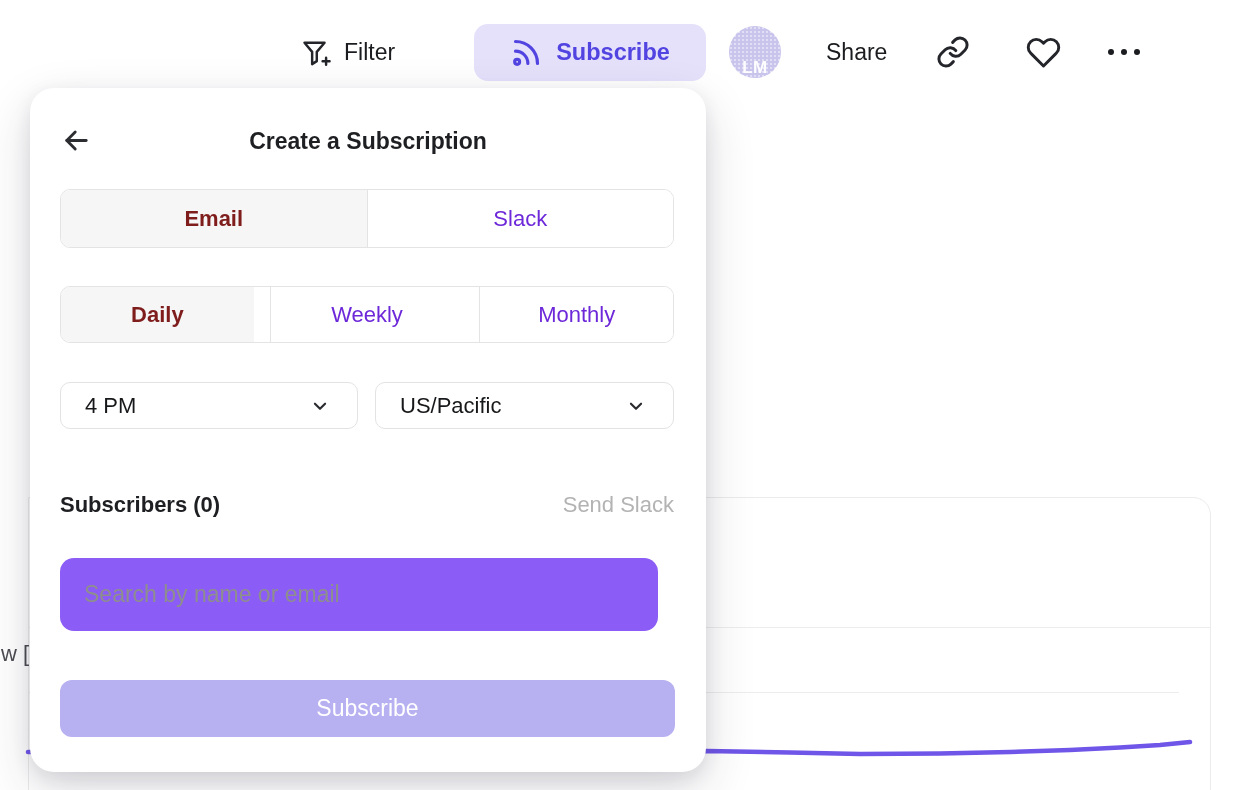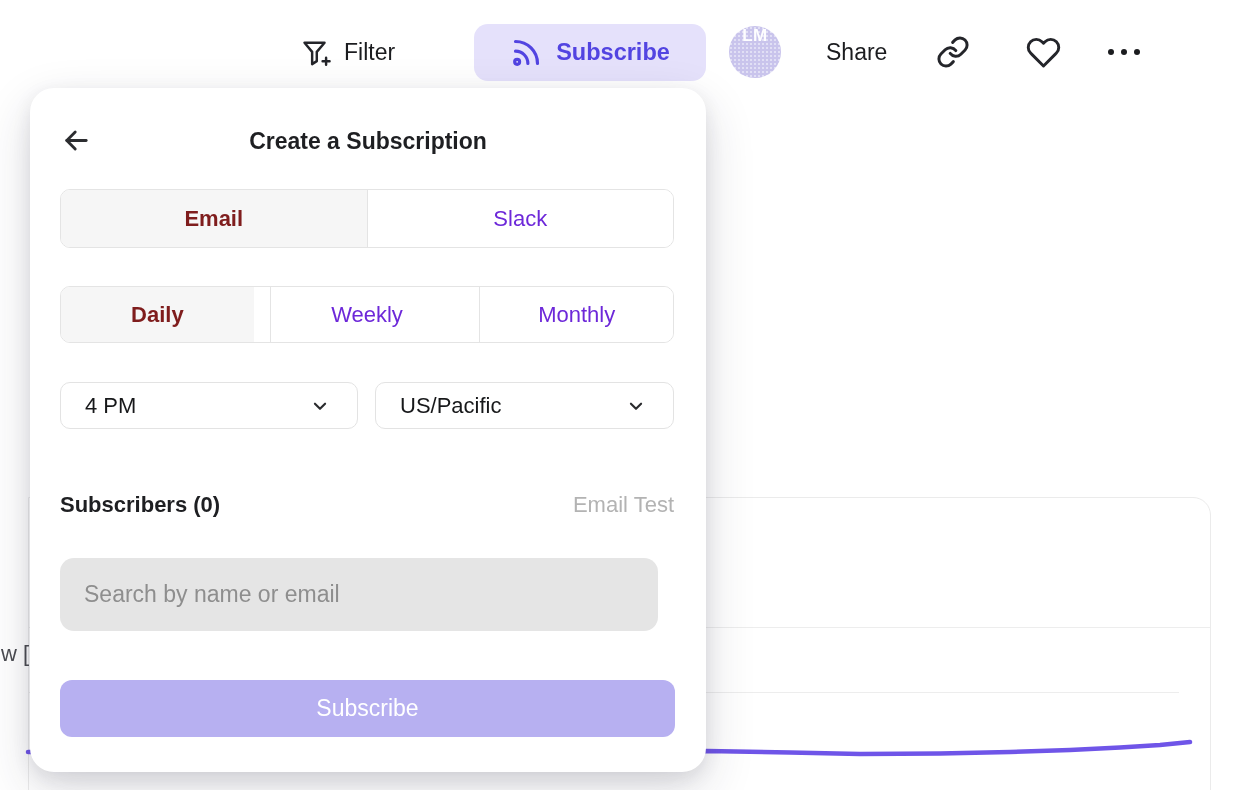--- a/index.html
+++ b/index.html
@@ -46,21 +46,21 @@
     background: #e5e1fb; border-radius: 14px;
     justify-content: center; gap: 13px;
   }
   .subscribe-pill .tb-label { color: #5244e1; font-weight: 600; font-size: 23.5px; }
   .avatar {
     left: 729px; top: 26px; width: 52px; height: 52px;
     border-radius: 50%;
     background:
       radial-gradient(rgba(255,255,255,.45) 1px, transparent 1.4px) 0 0 / 4px 4px,
       #c9c4ec;
-    display: flex; align-items: flex-start; justify-content: center;
+    display: flex; align-items: flex-end; justify-content: center;
   }
   .avatar span {
     color: rgba(255,255,255,.96); font-weight: 700; font-size: 17px;
     letter-spacing: .5px;
   }
   .share-btn { left: 826px; top: 30px; height: 44px; }
   .icon-btn { width: 40px; height: 44px; justify-content: center; }
   .link-btn  { left: 933px; top: 30px; }
   .heart-btn { left: 1023px; top: 30px; }
   .more-btn  { left: 1108px; top: 30px; gap: 7px; }
@@ -106,21 +106,21 @@
   .time-select { left: 30px; width: 298px; }
   .tz-select   { left: 345px; width: 299px; }
 
   .subs-row { position: absolute; left: 30px; top: 404px; width: 614px;
     display: flex; align-items: baseline; justify-content: space-between; }
   .subs-label { font-size: 22px; font-weight: 600; color: #1e1f22; }
   .send-test  { font-size: 22px; color: #b3b3b3; cursor: pointer; padding-right: 0px; }
 
   .search-input {
     position: absolute; left: 30px; top: 470px; width: 598px; height: 73px;
-    background: #e5e5e5; border: none; border-radius: 14px;
+    background: #8b5cf6; border: none; border-radius: 14px;
     padding: 0 24px; font-size: 23px; color: #1e1f22; outline: none;
     font-family: "Liberation Sans", "DejaVu Sans", sans-serif;
   }
   .search-input::placeholder { color: #8e8e8e; }
 
   .subscribe-btn {
     position: absolute; left: 30px; top: 592px; width: 615px; height: 57px;
     background: #b7b0f1; border: none; border-radius: 12px;
     color: #ffffff; font-size: 23px; font-weight: 500;
     font-family: "Liberation Sans", "DejaVu Sans", sans-serif;
@@ -245,19 +245,19 @@
     <span class="value">US/Pacific</span>
     <span>
       <svg width="18" height="18" viewBox="0 0 16 16" fill="none" stroke="#2a2b2e" stroke-width="1.9" stroke-linecap="round" stroke-linejoin="round">
         <polyline points="3.5,6 8,10.5 12.5,6"></polyline>
       </svg>
     </span>
   </div>
 
   <div class="subs-row">
     <span class="subs-label">Subscribers (0)</span>
-    <span class="send-test">Email Test</span>
+    <span class="send-test">Send Slack</span>
   </div>
 
   <input class="search-input" type="text" placeholder="Search by name or email" style="">
 
   <button class="subscribe-btn" disabled="">Subscribe</button>
 </div>
 
 </body></html>

